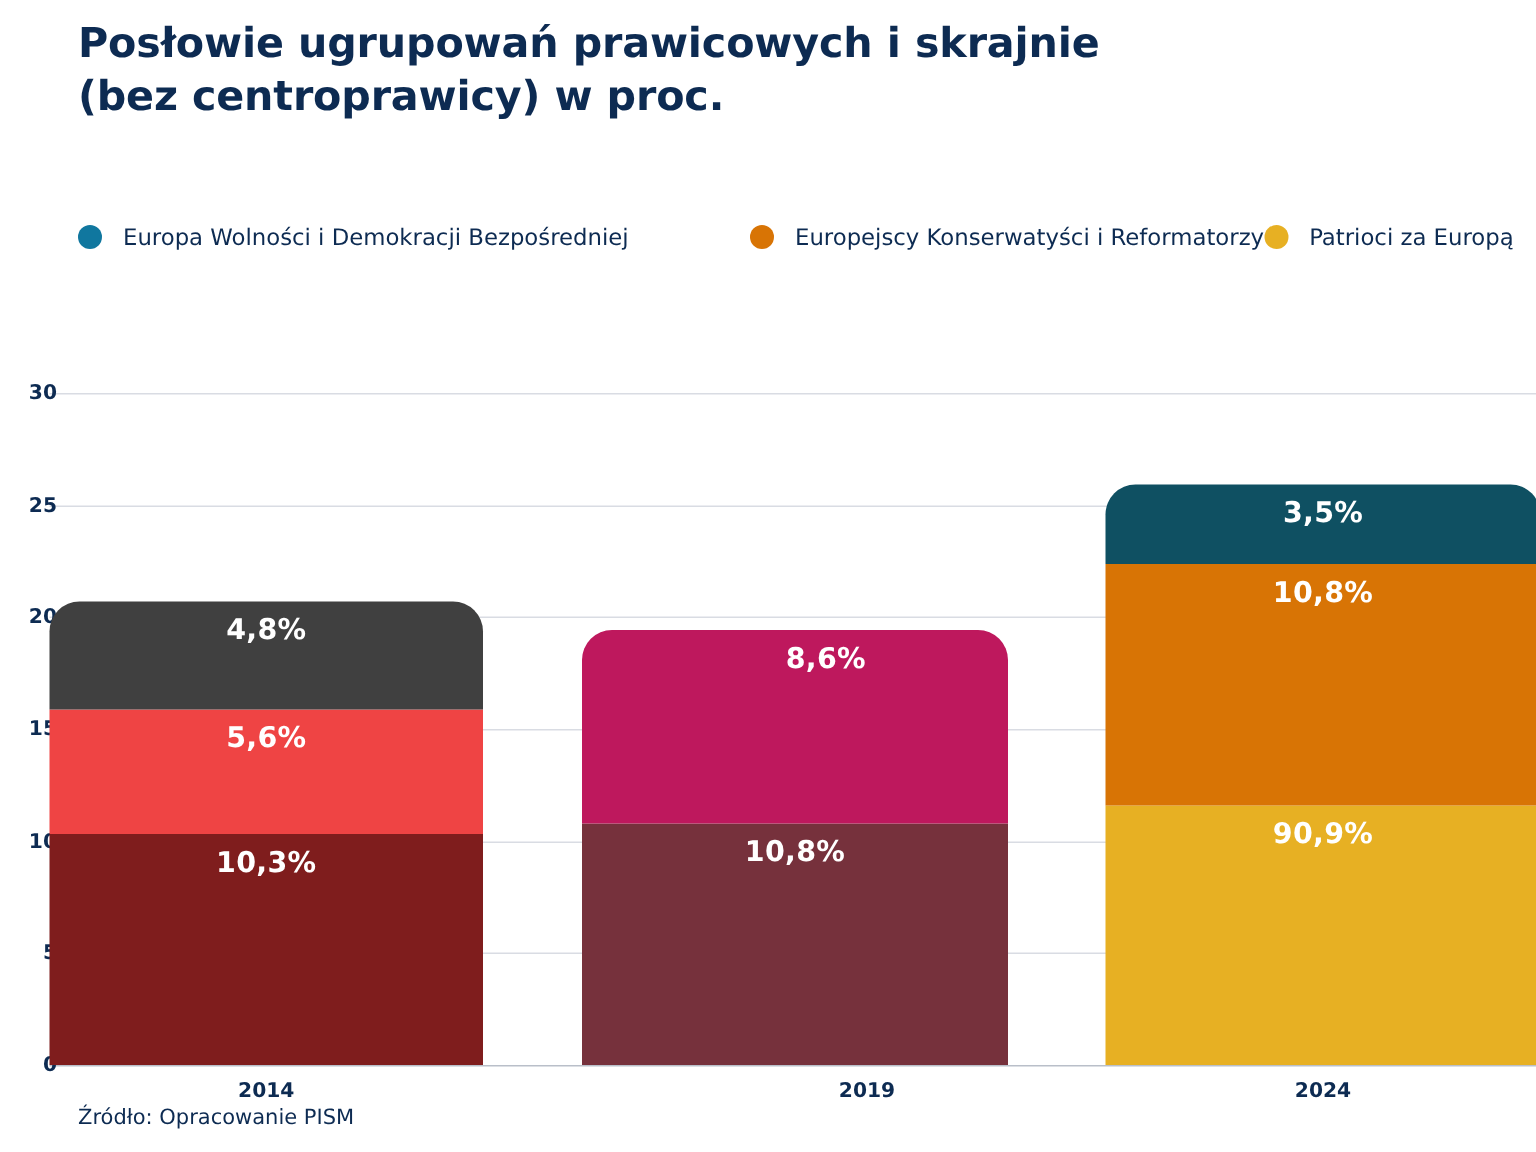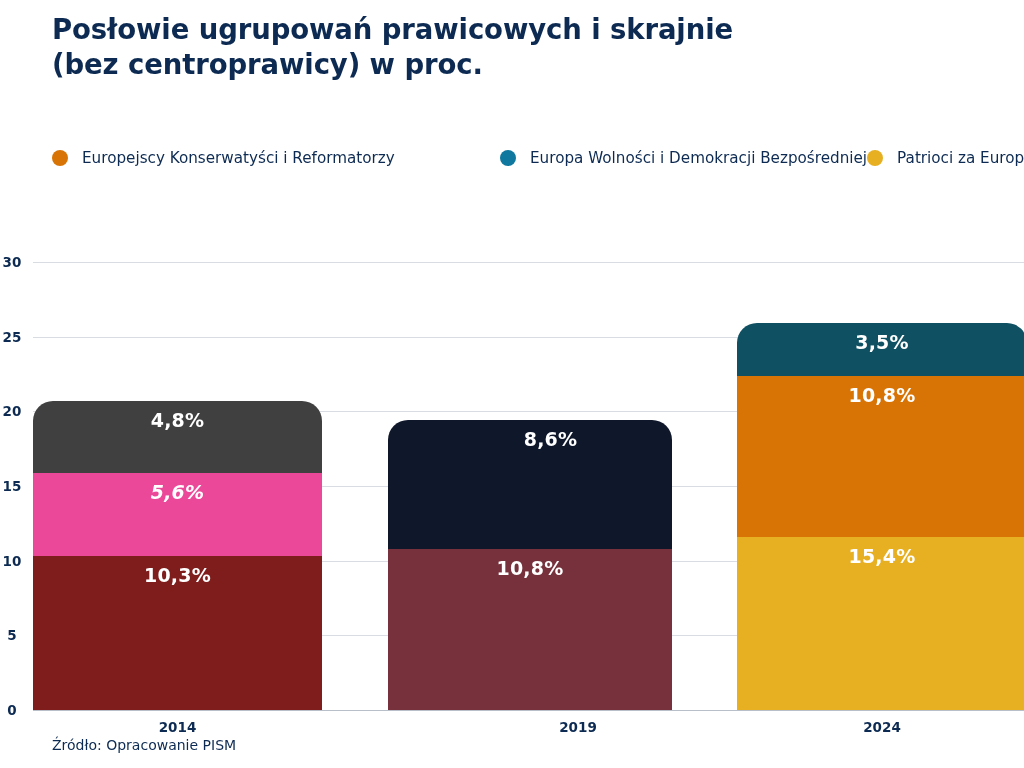--- a/index.html
+++ b/index.html
@@ -77,25 +77,26 @@
     position: absolute;
     left: 33px;
     right: 0;
     height: 1px;
     background: #b9bfc9;
   }
   .ytick {
     position: absolute;
     left: 0;
     width: 24px;
-    text-align: center;
+    text-align: right;
     font-size: 13.5px;
     color: #0d2b52;
     font-weight: bold;
     transform: translateY(-50%);
+    padding-left: 14px;
   }
   .xtick {
     position: absolute;
     font-size: 13.5px;
     color: #0d2b52;
     font-weight: bold;
     text-align: center;
     transform: translateX(-50%);
   }
 
@@ -138,26 +139,26 @@
 </head>
 <body>
 
 <div id="title">
   <span class="tline">Posłowie ugrupowań prawicowych i skrajnie</span>
   <span class="tline">(bez centroprawicy) w proc.</span>
 </div>
 
 <div id="legend">
   <div class="legend-item">
+    <span class="legend-swatch" style="background: rgb(16, 119, 159);"></span>
+    <span class="legend-label">Europa Wolności i Demokracji Bezpośredniej</span>
+  </div>
+  <div class="legend-item">
     <span class="legend-swatch" style="background: rgb(216, 116, 5);"></span>
     <span class="legend-label">Europejscy Konserwatyści i Reformatorzy</span>
-  </div>
-  <div class="legend-item">
-    <span class="legend-swatch" style="background: rgb(16, 119, 159);"></span>
-    <span class="legend-label">Europa Wolności i Demokracji Bezpośredniej</span>
   </div>
   <div class="legend-item">
     <span class="legend-swatch" style="background: rgb(231, 176, 35);"></span>
     <span class="legend-label">Patrioci za Europą</span>
   </div>
 
 </div>
 
 <div id="plot">
   <div id="gridlines">
@@ -176,38 +177,38 @@
       <div class="ytick" style="top: 486px;">15</div>
       <div class="ytick" style="top: 411.333px;">20</div>
       <div class="ytick" style="top: 336.667px;">25</div>
       <div class="ytick" style="top: 262px;">30</div>
     </div>
   <div id="bars">
       <div class="bar-stack" style="left: 33px; width: 289px; height: 309.12px;">
         <div class="seg" style="background: #7f1d1d; height: 153.813px; bottom: 0px;">
           <span class="seg-label">10,3%</span>
         </div>
-        <div class="seg" style="background: #ec4899; height: 83.6267px; bottom: 153.813px; font-style: italic;">
+        <div class="seg" style="background: #ef4444; height: 83.6267px; bottom: 153.813px;">
           <span class="seg-label">5,6%</span>
         </div>
         <div class="seg topseg" style="background: #404040; height: 71.68px; bottom: 237.44px;">
           <span class="seg-label">4,8%</span>
         </div>
       </div>
       <div class="bar-stack" style="left: 388px; width: 284px; height: 289.707px;">
         <div class="seg" style="background: rgb(118, 49, 60); height: 161.28px; bottom: 0px;">
           <span class="seg-label">10,8%</span>
         </div>
-        <div class="seg topseg" style="background: #0f172a; height: 128.427px; bottom: 161.28px; padding-left: 41px;">
+        <div class="seg topseg" style="background: #be185d; height: 128.427px; bottom: 161.28px; padding-left: 41px;">
           <span class="seg-label">8,6%</span>
         </div>
       </div>
       <div class="bar-stack" style="left: 737px; width: 290px; height: 386.773px;">
         <div class="seg" style="background: rgb(231, 176, 35); height: 173.227px; bottom: 0px;">
-          <span class="seg-label">15,4%</span>
+          <span class="seg-label">90,9%</span>
         </div>
         <div class="seg" style="background: rgb(216, 116, 5); height: 161.28px; bottom: 173.227px;">
           <span class="seg-label">10,8%</span>
         </div>
         <div class="seg topseg" style="background: rgb(15, 80, 98); height: 52.2667px; bottom: 334.507px;">
           <span class="seg-label">3,5%</span>
         </div>
       </div>
     </div>
   <div id="xticks">

